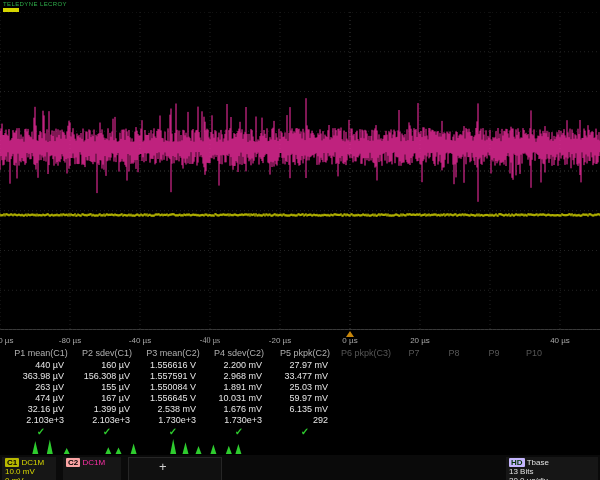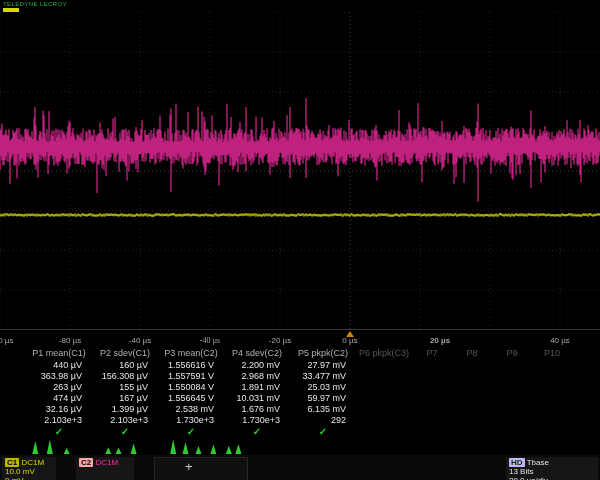--- a/index.html
+++ b/index.html
@@ -11,32 +11,32 @@
   .brand{position:absolute;left:3px;top:1px;font-size:6px;letter-spacing:.4px;color:#2fae4a;white-space:nowrap}
   .badge{position:absolute;left:3px;top:8px;width:16px;height:4px;background:#d6d600}
   
   .grid-area{position:absolute;left:0;top:12px;width:600px;height:318px;border-bottom:1px solid #3a3a3a}
   
   .axis-row{position:absolute;left:0;top:331px;width:600px;height:16px;overflow:hidden}
   .axlbl{position:absolute;top:5px;transform:translateX(-50%);font-size:8px;color:#a8a8a8;white-space:nowrap}
   .trig{position:absolute;top:0;transform:translateX(-50%);width:0;height:0;
         border-left:4px solid transparent;border-right:4px solid transparent;border-bottom:6px solid #c8860a}
   
-  .meas-table{position:absolute;left:26px;top:348px;display:grid;
+  .meas-table{position:absolute;left:8px;top:348px;display:grid;
               grid-template-columns:66px 66px 66px 66px 66px 56px 40px 40px 40px 40px;
               font-size:9px;line-height:11px}
   .th{height:12px;text-align:center;color:#b0b0b0;white-space:nowrap;overflow:hidden}
   .th.dim{color:#565656}
   .td{height:11px;text-align:right;padding-right:10px;color:#e6e6e6;white-space:nowrap}
   .tcheck{height:11px;text-align:center;color:#2ecc2e;font-size:10px;font-weight:bold}
   
   .hist-row{position:absolute;left:0;top:437px;width:600px;height:18px}
   
   .bottombar{position:absolute;left:0;top:455px;width:600px;height:25px;background:#0a0a0a;
-             display:flex;gap:20px;padding:2px 2px 0 2px;font-size:8px;line-height:9px}
+             display:flex;gap:7px;padding:2px 2px 0 2px;font-size:8px;line-height:9px}
   .chbox{background:#161616;height:30px;padding:1px 3px;overflow:hidden}
   .c1box{width:54px}
   .c2box{width:58px}
   .chip{display:inline-block;padding:0 2px;font-weight:bold;border-radius:1px;font-size:8px}
   .c1chip{background:#b8b800;color:#000}
   .c2chip{background:#fca5a5;color:#000}
   .hdchip{background:#c4b5fd;color:#003000}
   .yellow{color:#d8d800}
   .pink{color:#ff2fa8}
   .addbox{width:94px;background:#101010;border:1px solid #262626;height:30px;
@@ -64,21 +64,21 @@
       </svg>
   </div>
 
   <div class="axis-row">
       <span class="axlbl" style="left: 0px;">-100 µs</span>
       <span class="axlbl" style="left: 70px;">-80 µs</span>
       <span class="axlbl" style="left: 140px;">-40 µs</span>
       <span class="axlbl" style="left: 210px; font-family: Liberation Serif, serif;">-40 µs</span>
       <span class="axlbl" style="left: 280px;">-20 µs</span>
       <span class="axlbl" style="left: 350px;">0 µs</span>
-      <span class="axlbl" style="left: 440px; font-weight: bold;">20 µs</span>
+      <span class="axlbl" style="left: 420px;">20 µs</span>
       <span class="axlbl" style="left: 466px; margin-top: 19px;">40 µs</span>
       <span class="axlbl" style="left: 560px;">40 µs</span>
       <span class="trig" style="left: 350px;"></span>
     </div>
 
   <div class="meas-table">
       <div class="th">P1 mean(C1)</div>
       <div class="th">P2 sdev(C1)</div>
       <div class="th">P3 mean(C2)</div>
       <div class="th">P4 sdev(C2)</div>

